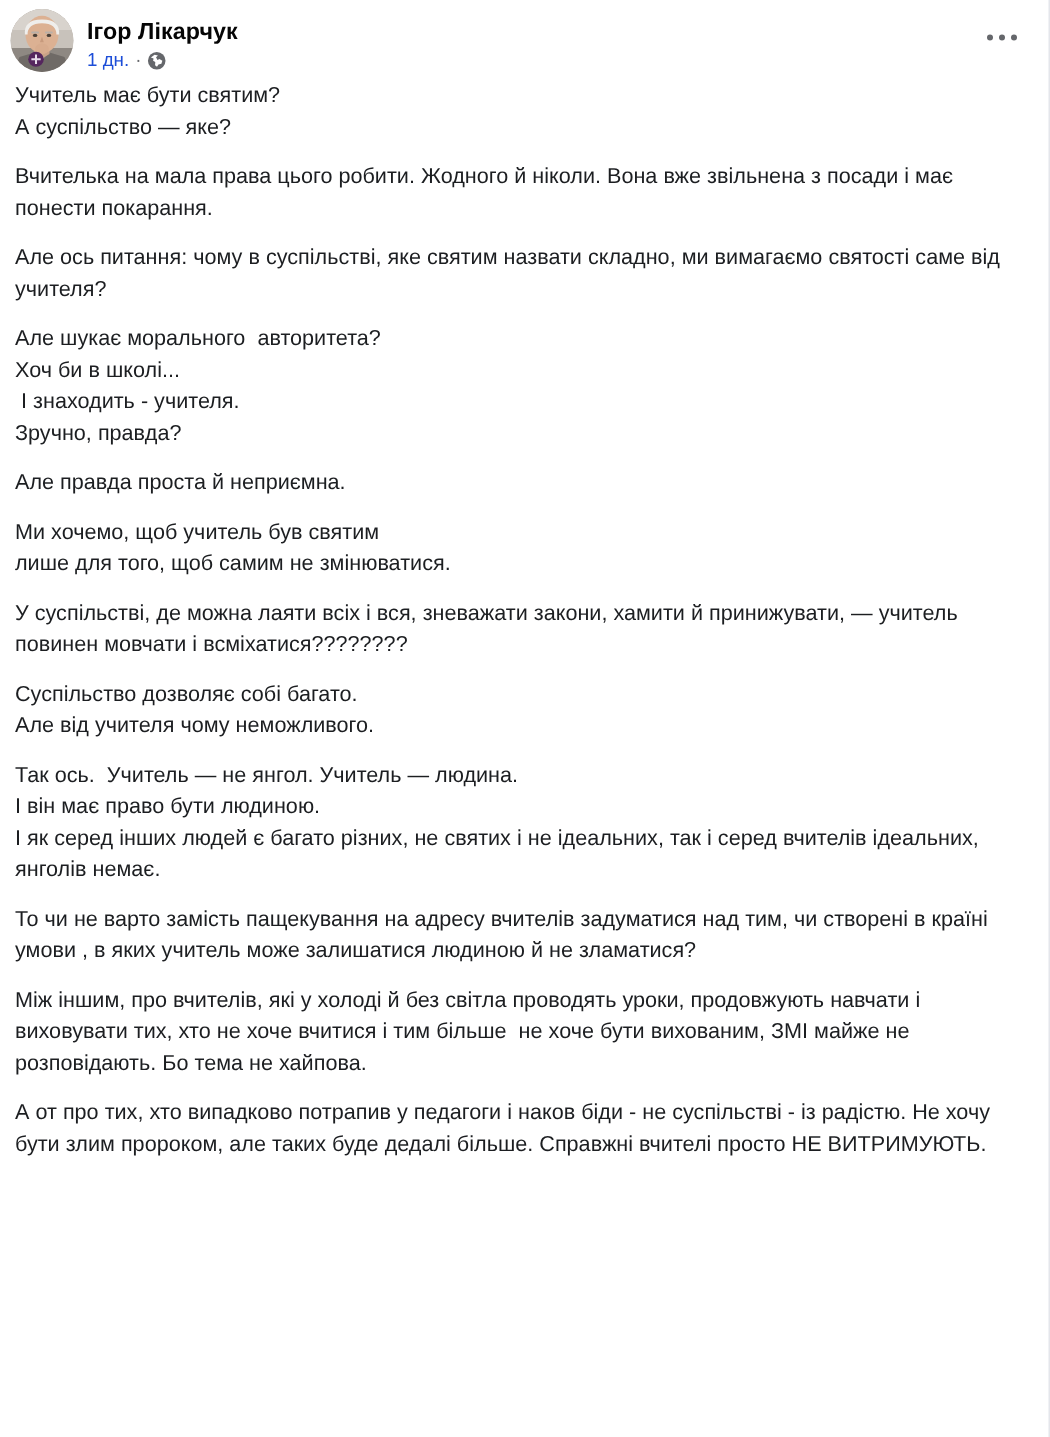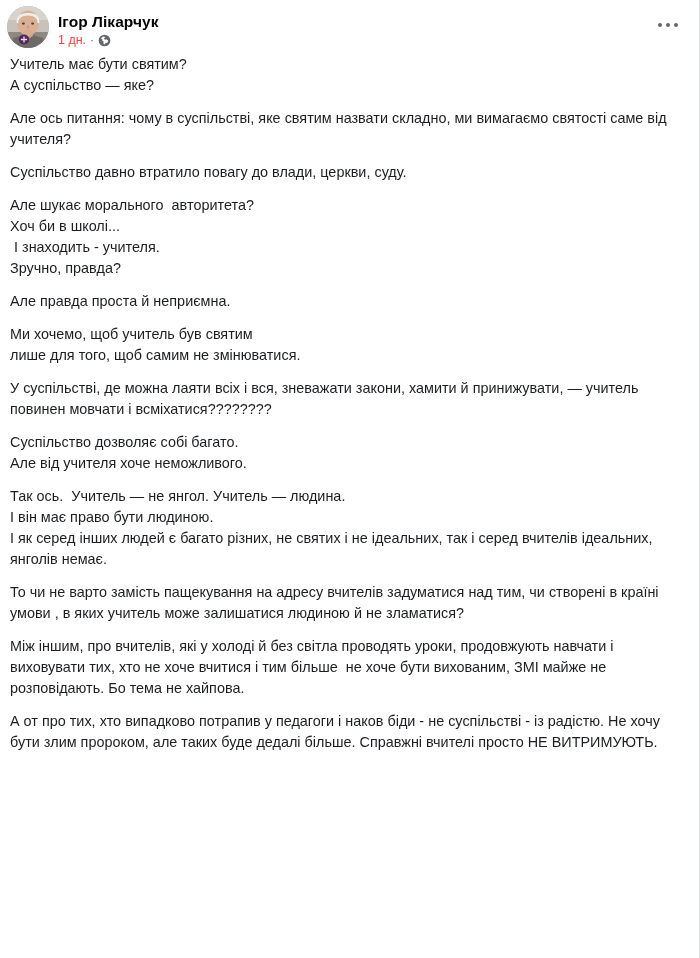--- a/index.html
+++ b/index.html
@@ -66,21 +66,21 @@
   }
 
   .meta-row {
     display: flex;
     align-items: center;
     margin-top: 2px;
     line-height: 15px;
   }
   .meta-time {
     font-size: 12.5px;
-    color: #ef4444;
+    color: #1d4ed8;
     line-height: 15px;
   }
   .meta-dot {
     font-size: 12.5px;
     color: #65676b;
     margin: 0 4px;
     line-height: 15px;
   }
   .globe-icon {
     width: 13px;
@@ -187,32 +187,32 @@
     <div class="menu-button">
       <i></i>
       <i></i>
       <i></i>
     </div>
   </div>
 
   <div class="post-body">
     <p class="para">Учитель має бути святим?
 А суспільство — яке?</p>
+    <p class="para">Вчителька на мала права цього робити. Жодного й ніколи. Вона вже звільнена з посади і має понести покарання.</p>
     <p class="para">Але ось питання: чому в суспільстві, яке святим назвати складно, ми вимагаємо святості саме від учителя?</p>
-    <p class="para">Суспільство давно втратило повагу до влади, церкви, суду.</p>
     <p class="para">Але шукає морального  авторитета?
 Хоч би в школі...
  І знаходить - учителя.
 Зручно, правда?</p>
     <p class="para">Але правда проста й неприємна.</p>
     <p class="para">Ми хочемо, щоб учитель був святим
 лише для того, щоб самим не змінюватися.</p>
     <p class="para">У суспільстві, де можна лаяти всіх і вся, зневажати закони, хамити й принижувати, — учитель повинен мовчати і всміхатися????????</p>
     <p class="para">Суспільство дозволяє собі багато.
-Але від учителя хоче неможливого.</p>
+Але від учителя чому неможливого.</p>
     <p class="para">Так ось.  Учитель — не янгол. Учитель — людина.
 І він має право бути людиною.
 І як серед інших людей є багато різних, не святих і не ідеальних, так і серед вчителів ідеальних, янголів немає.</p>
     <p class="para">То чи не варто замість пащекування на адресу вчителів задуматися над тим, чи створені в країні  умови , в яких учитель може залишатися людиною й не зламатися?</p>
     <p class="para">Між іншим, про вчителів, які у холоді й без світла проводять уроки, продовжують навчати і виховувати тих, хто не хоче вчитися і тим більше  не хоче бути вихованим, ЗМІ майже не розповідають. Бо тема не хайпова.</p>
     <p class="para">А от про тих, хто випадково потрапив у педагоги і наков біди - не суспільстві - із радістю. Не хочу бути злим пророком, але таких буде дедалі більше. Справжні вчителі просто НЕ ВИТРИМУЮТЬ.</p>
 
   </div>
 
 </div>

